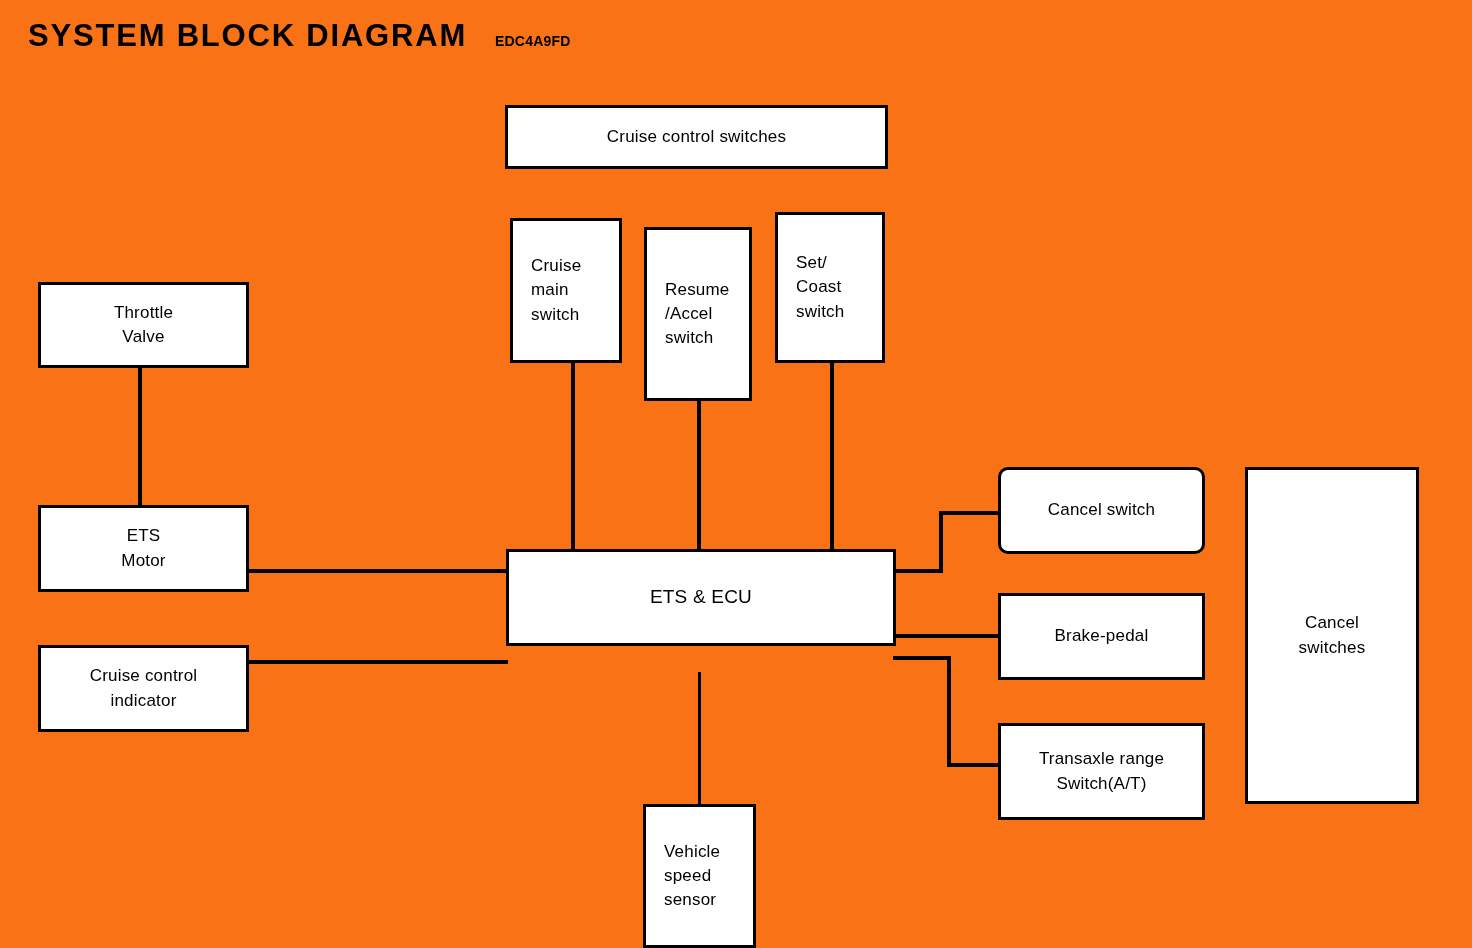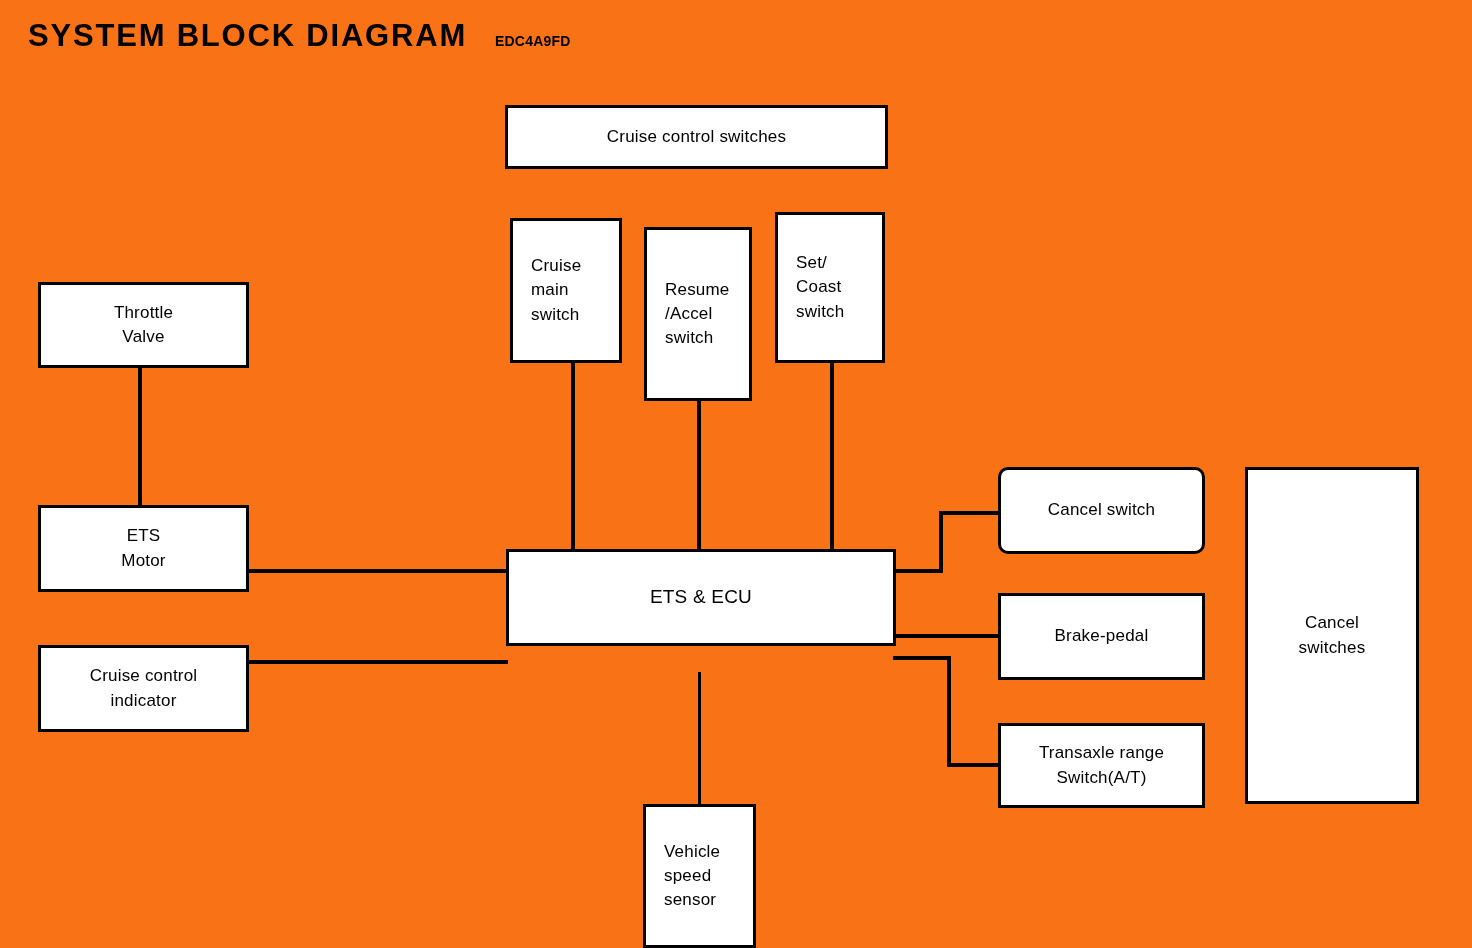--- a/index.html
+++ b/index.html
@@ -159,21 +159,21 @@
   </div>
 
   <div class="block center-align" style="left:998px; top:467px; width:207px; height:87px;border-radius:10px;">
     <span class="label">Cancel switch</span>
   </div>
 
   <div class="block center-align" style="left:998px; top:593px; width:207px; height:87px;">
     <span class="label">Brake-pedal</span>
   </div>
 
-  <div class="block center-align" style="left:998px; top:723px; width:207px; height:85px;">
+  <div class="block center-align" style="left:998px; top:723px; width:207px; height:97px;">
     <span class="label">Transaxle range
 Switch(A/T)</span>
   </div>
 
   <div class="block center-align" style="left:1245px; top:467px; width:174px; height:337px;">
     <span class="label">Cancel
 switches</span>
   </div>
 
   <div class="block left-align" style="left:643px; top:804px; width:113px; height:144px;">

